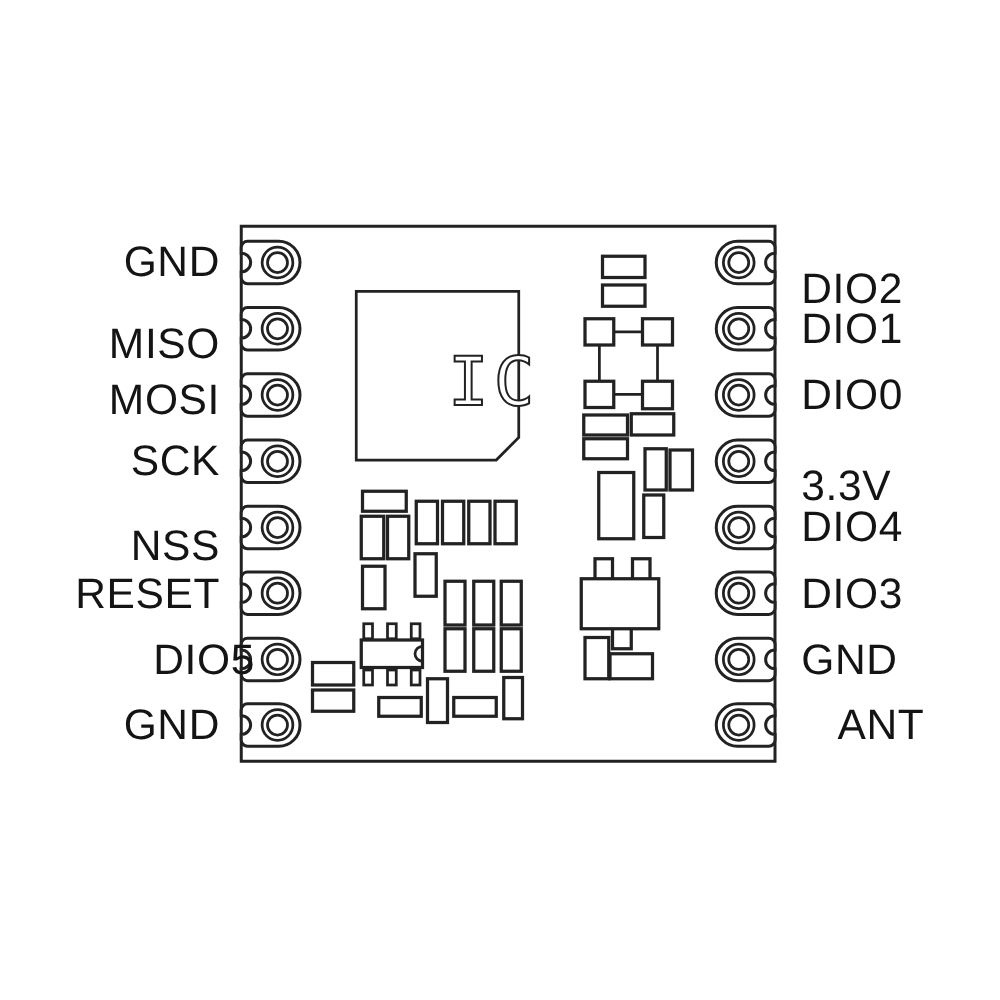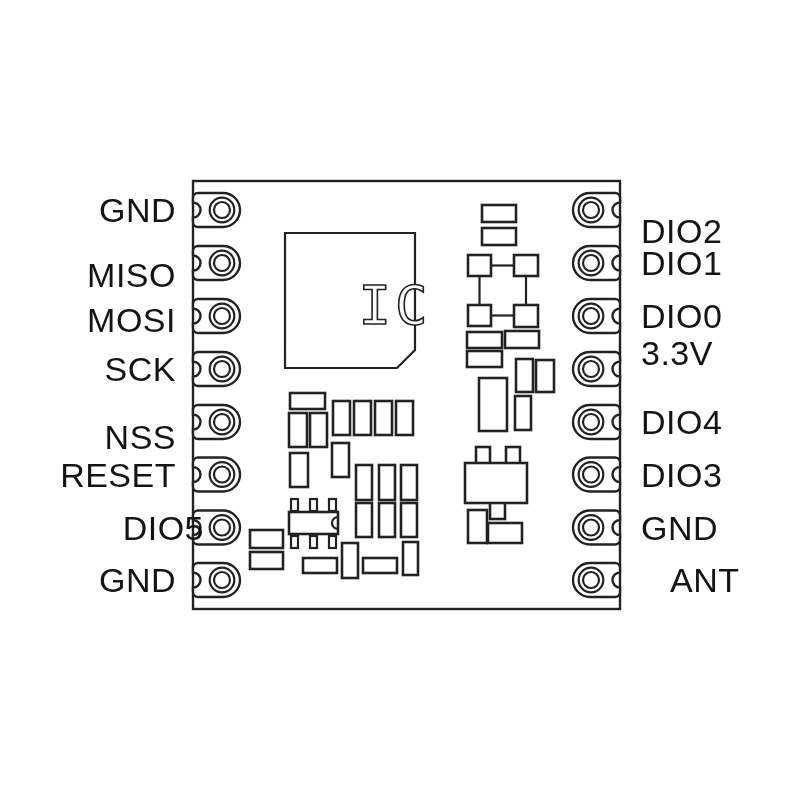--- a/index.html
+++ b/index.html
@@ -205,19 +205,19 @@
       <div class="pin-label left" style="top: 258px;">MISO</div>
       <div class="pin-label left" style="top: 303px;">MOSI</div>
       <div class="pin-label left" style="top: 352px;">SCK</div>
       <div class="pin-label left" style="top: 405px; margin-top: 15px;">NSS</div>
       <div class="pin-label left" style="top: 457.5px;">RESET</div>
       <div class="pin-label left" style="top: 510.5px; margin-left: 28px;">DIO5</div>
       <div class="pin-label left" style="top: 563px;">GND</div>
       <div class="pin-label right" style="top: 193px; margin-top: 21px;">DIO2</div>
       <div class="pin-label right" style="top: 246px;">DIO1</div>
       <div class="pin-label right" style="top: 299px; text-align: center;">DIO0</div>
-      <div class="pin-label right" style="top: 336px;">3.3V</div>
+      <div class="pin-label right" style="top: 372px;">3.3V</div>
       <div class="pin-label right" style="top: 405px;">DIO4</div>
       <div class="pin-label right" style="top: 457.5px;">DIO3</div>
       <div class="pin-label right" style="top: 510.5px;">GND</div>
       <div class="pin-label right" style="top: 563px; margin-left: 29px;">ANT</div>
     </div>
 </div>
 
 </body></html>

